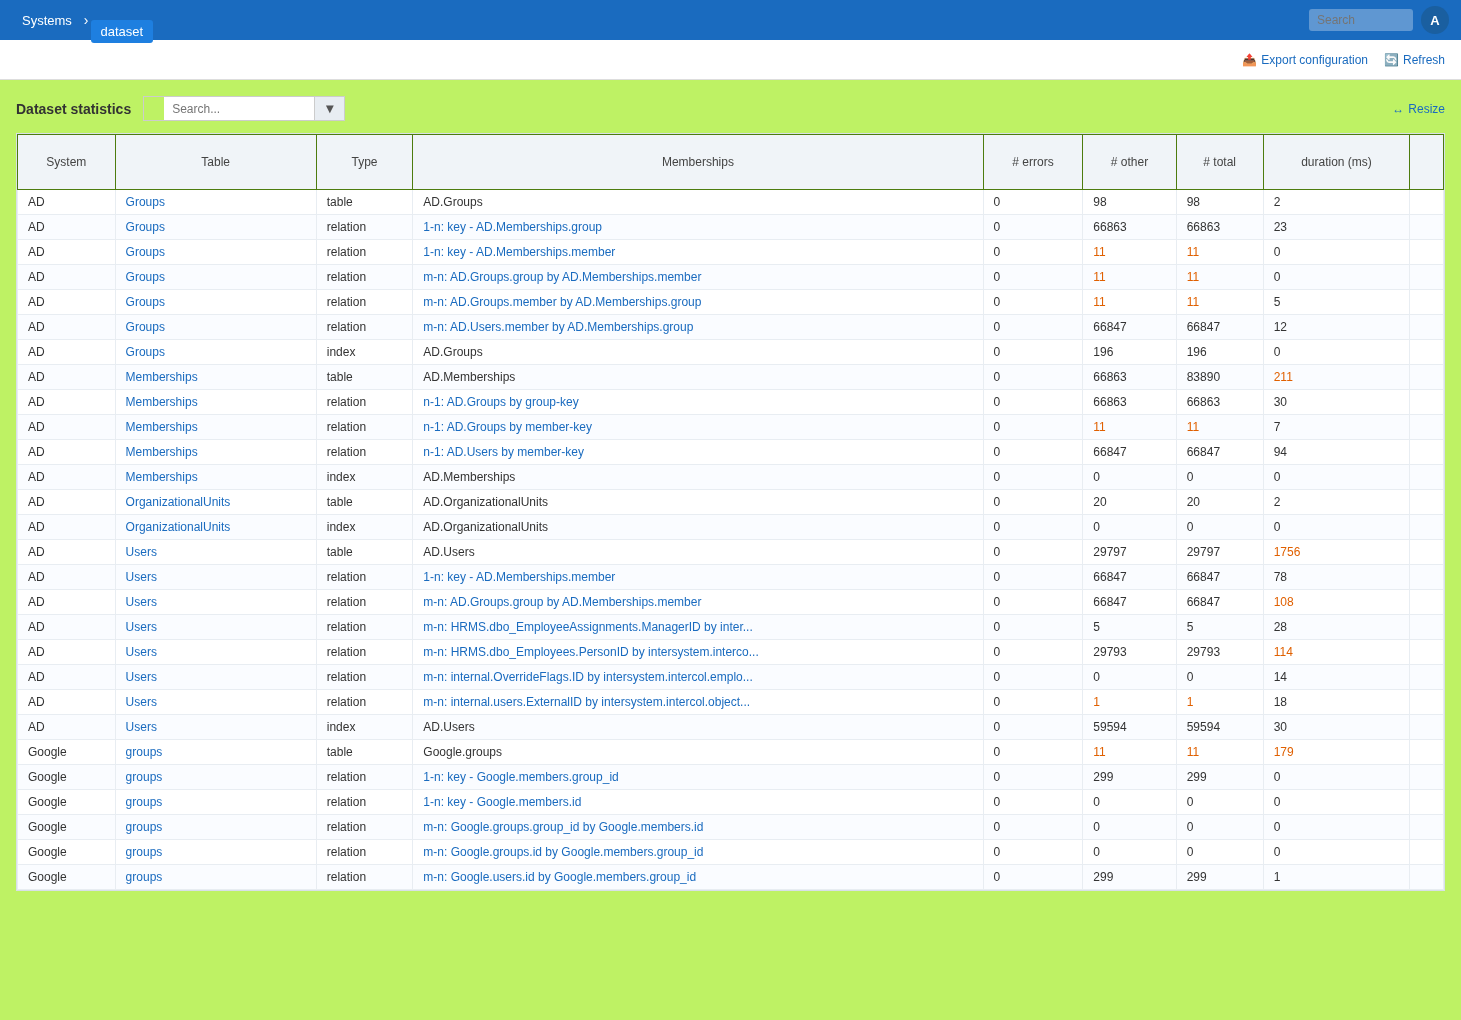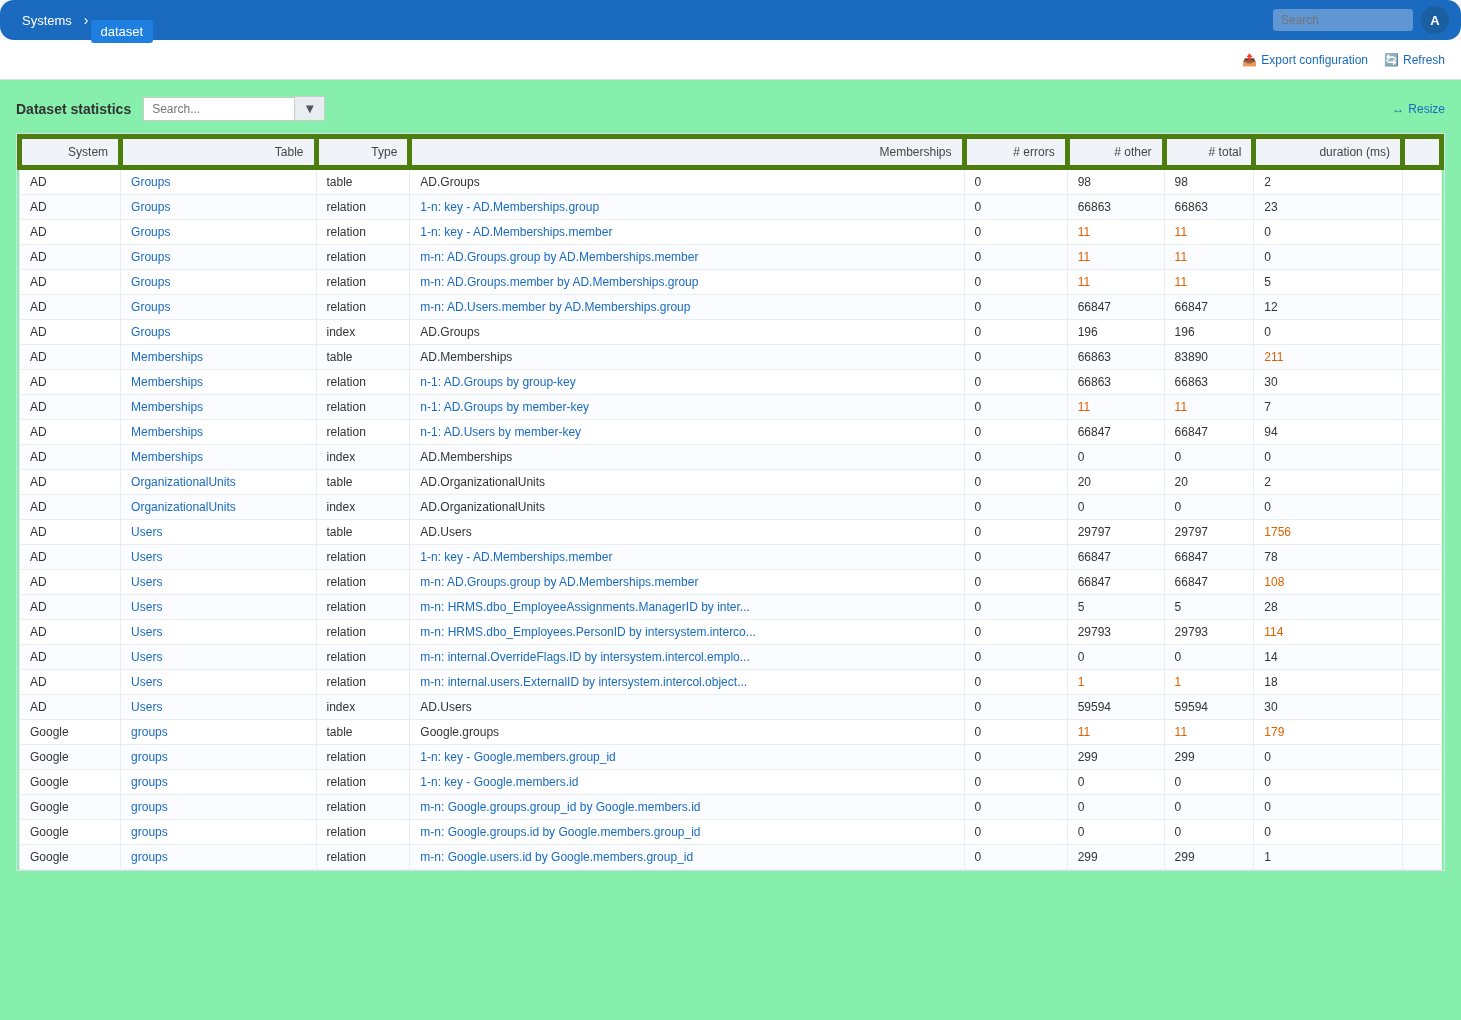--- a/index.html
+++ b/index.html
@@ -6,21 +6,20 @@
     body { font-family: Arial, sans-serif; font-size: 12px; background: #f5f5f5; color: #333; }
 
     
     .header {
       background: #1a6bbf;
       height: 40px;
       display: flex;
       align-items: center;
       padding: 0 12px;
       gap: 0;
-      border-radius: 14px;
     }
     .breadcrumb-item {
       color: white;
       font-size: 13px;
       padding: 4px 10px;
       cursor: pointer;
     }
     .breadcrumb-item.active {
       background: #1e7fe0;
       border-radius: 3px;
@@ -31,21 +30,21 @@
       font-size: 14px;
       margin: 0 2px;
     }
     .header-spacer { flex: 1; }
     .header-search {
       background: rgba(255,255,255,0.3);
       border: none;
       border-radius: 3px;
       color: white;
       padding: 4px 8px;
-      width: 140px;
+      width: 104px;
       font-size: 12px;
     }
     .header-avatar {
       background: #1a5fa0;
       color: white;
       width: 28px;
       height: 28px;
       border-radius: 50%;
       display: flex;
       align-items: center;
@@ -74,21 +73,21 @@
       align-items: center;
       gap: 4px;
       background: none;
       border: none;
       padding: 0;
     }
 
     
     .main {
       padding: 16px;
-      background: #86efac;
+      background: #bef264;
       min-height: calc(1020px - 80px);
     }
 
     
     .stats-header {
       display: flex;
       align-items: center;
       justify-content: space-between;
       margin-bottom: 12px;
     }
@@ -97,24 +96,24 @@
       align-items: center;
       gap: 12px;
     }
     .stats-title {
       font-size: 14px;
       font-weight: bold;
       color: #333;
     }
     .search-container {
       display: flex;
-      align-items: center;
       border: 1px solid #ccc;
       border-radius: 0;
       overflow: hidden;
+      padding-left: 20px;
     }
     .search-input {
       border: none;
       outline: none;
       padding: 4px 8px;
       font-size: 12px;
       width: 150px;
       color: #999;
     }
     .search-filter-btn {
@@ -137,23 +136,23 @@
     }
 
     
     .data-table {
       width: 100%;
       border-collapse: collapse;
       font-size: 12px;
     }
     .data-table th {
       background: #f0f4f8;
-      border: 5px solid #4d7c0f;
-      padding: 6px 10px;
-      text-align: right;
+      border: 1px solid #4d7c0f;
+      padding: 20px 10px;
+      text-align: center;
       font-weight: normal;
       color: #444;
       white-space: nowrap;
     }
     .data-table td {
       border: 1px solid #e8edf2;
       padding: 5px 10px;
       white-space: nowrap;
     }
     .data-table tbody tr:nth-child(odd) { background: #fff; }

